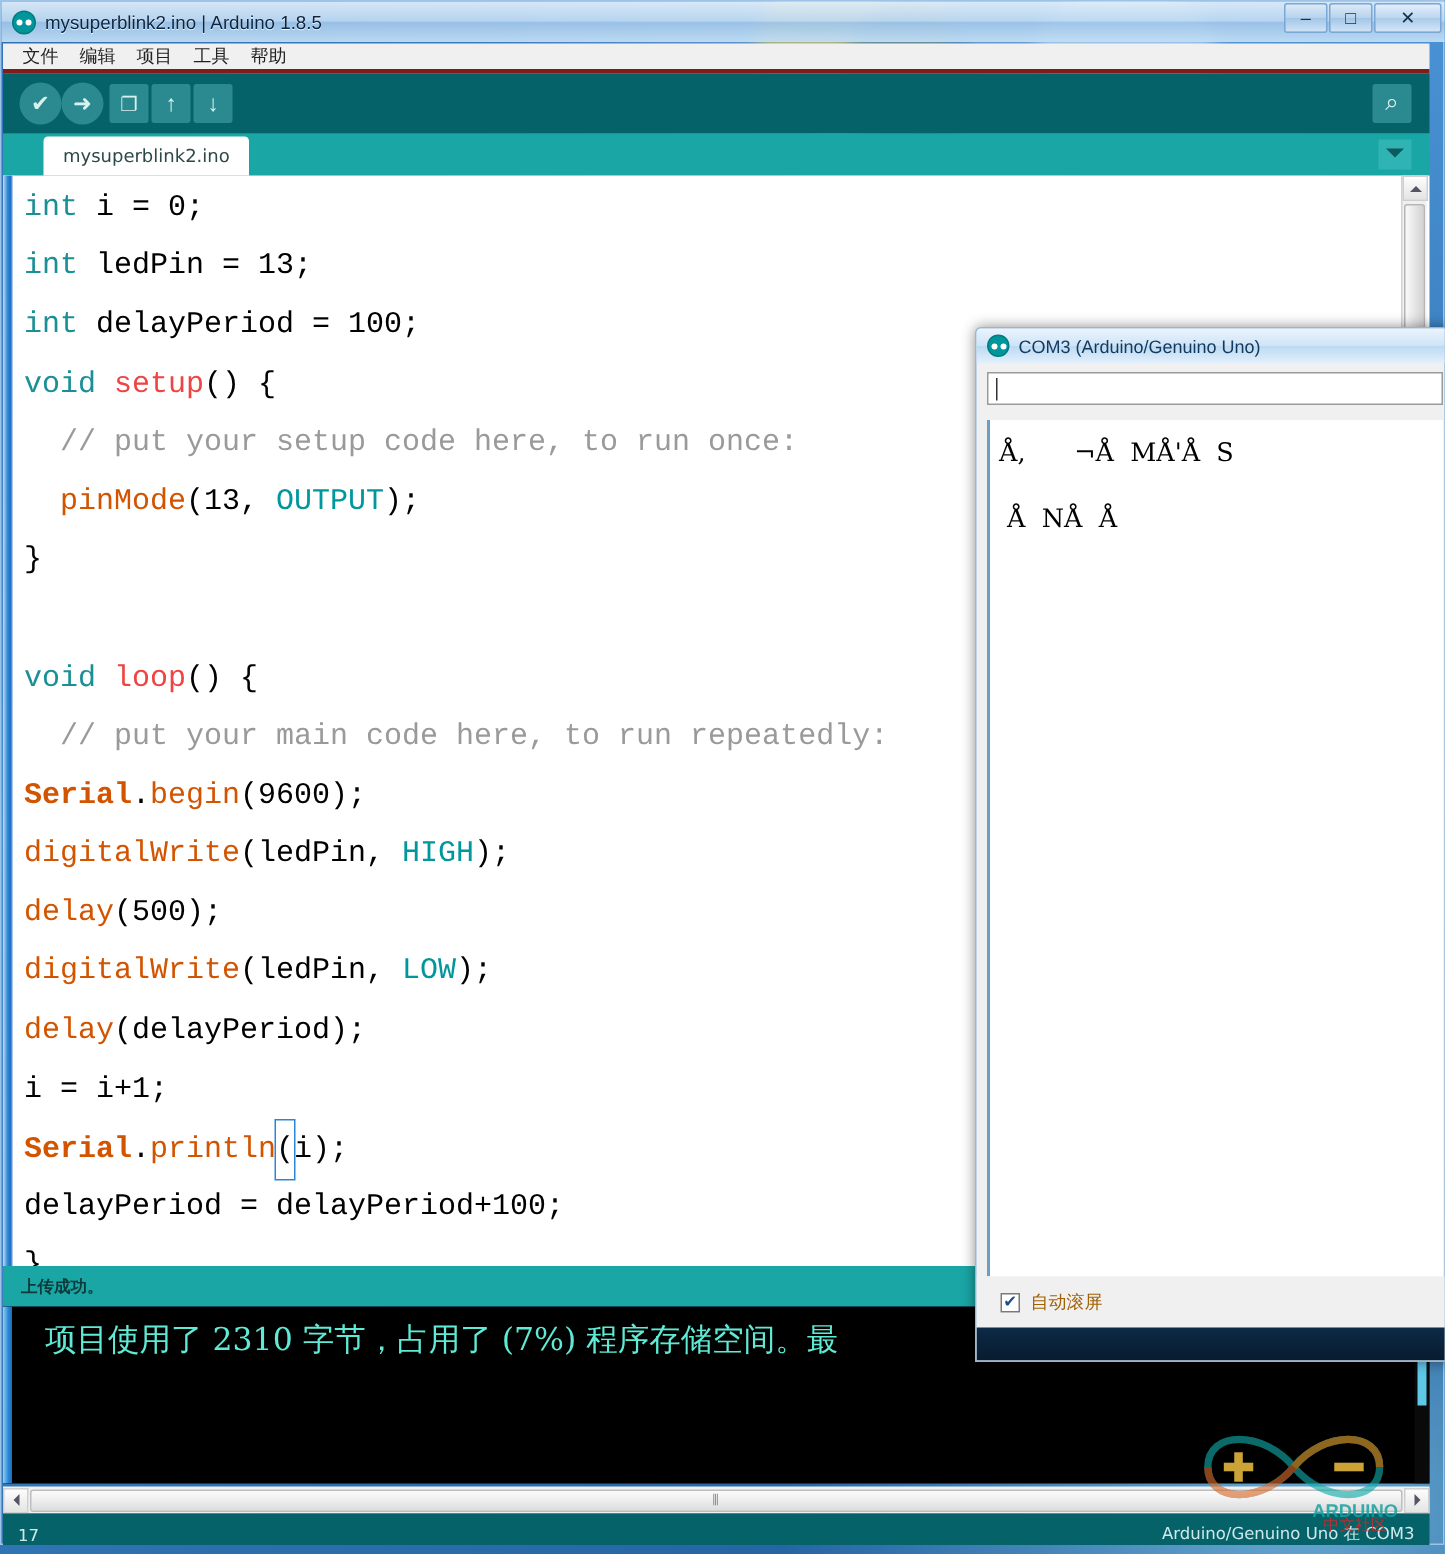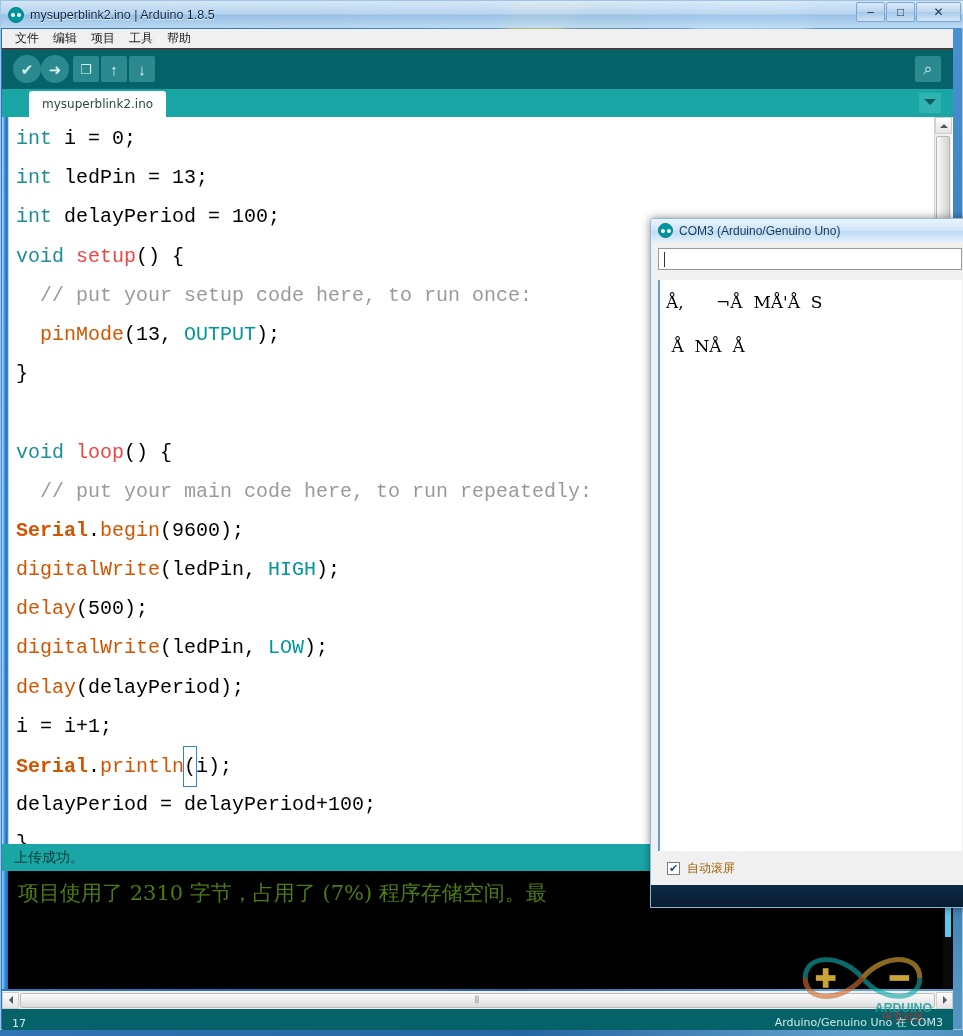--- a/index.html
+++ b/index.html
@@ -59,21 +59,21 @@
     font-size: 12px; color: #12304f;
   }
   .wbtn.close {
     width: 45px;
     background: linear-gradient(180deg, #e4eefb, #bcd6ef 50%, #a9cbe8 51%, #d4e6f8);
   }
 
   
   .menubar {
     position: absolute; left: 1px; top: 28px; width: 951px; height: 20px;
-    background: #f0f0f0; border-bottom: 1px solid #7f1d1d;
+    background: #f0f0f0; border-bottom: 3px solid #7f1d1d;
     display: flex; align-items: center; padding-left: 6px;
   }
   .menu-item {
     font-size: 12px; color: #222; padding: 2px 7px; cursor: default;
     font-family: "DejaVu Sans", "Liberation Sans", sans-serif;
   }
 
   
   .toolbar {
     position: absolute; left: 1px; top: 48px; width: 951px; height: 40px;
@@ -152,38 +152,39 @@
   .sc-up span   { border-bottom-color: #556; margin-bottom: 4px; }
   .sc-thumb {
     position: absolute; left: 1px; top: 19px; width: 14px; height: 122px;
     background: linear-gradient(90deg,#fafafa,#e6e6e6,#d2d2d2);
     border: 1px solid #b6b6b6; border-radius: 2px;
   }
 
   
   .statusmsg {
     position: absolute; left: 1px; top: 843px; width: 951px; height: 27px;
-    background: #1ba6a6; color: #0b3b3b; font-size: 14px;
+    background: #1ba6a6; color: #0b3b3b; font-size: 11px;
     display: flex; align-items: center; padding-left: 12px;
     font-family: "DejaVu Sans", "Liberation Sans", sans-serif;
+    font-weight: bold;
   }
 
   
   .console {
     position: absolute; left: 1px; top: 870px; width: 951px; height: 118px;
     background: #000; overflow: hidden;
   }
   .con-leftbar {
     position: absolute; left: 0; top: 0; width: 6px; height: 100%;
     background: linear-gradient(90deg,#8fd0ef,#2b86d8 60%, #1d6cb8);
   }
   .con-text {
-    position: absolute; left: 16px; top: 2px; right: 0;
+    position: absolute; left: 28px; top: 2px; right: 0;
     font-family: "DejaVu Serif", "Liberation Serif", serif;
-    font-size: 21px; line-height: 40px; color: #4d7c0f; white-space: pre;
+    font-size: 21px; line-height: 40px; color: #5eead4; white-space: pre;
   }
   .con-scroll {
     position: absolute; right: 0; top: 0; width: 10px; height: 118px;
     background: #0a0a0a;
   }
   .con-scroll i {
     position: absolute; left: 2px; top: 6px; width: 6px; height: 60px;
     background: #5ec8e8; display: block;
   }
 

